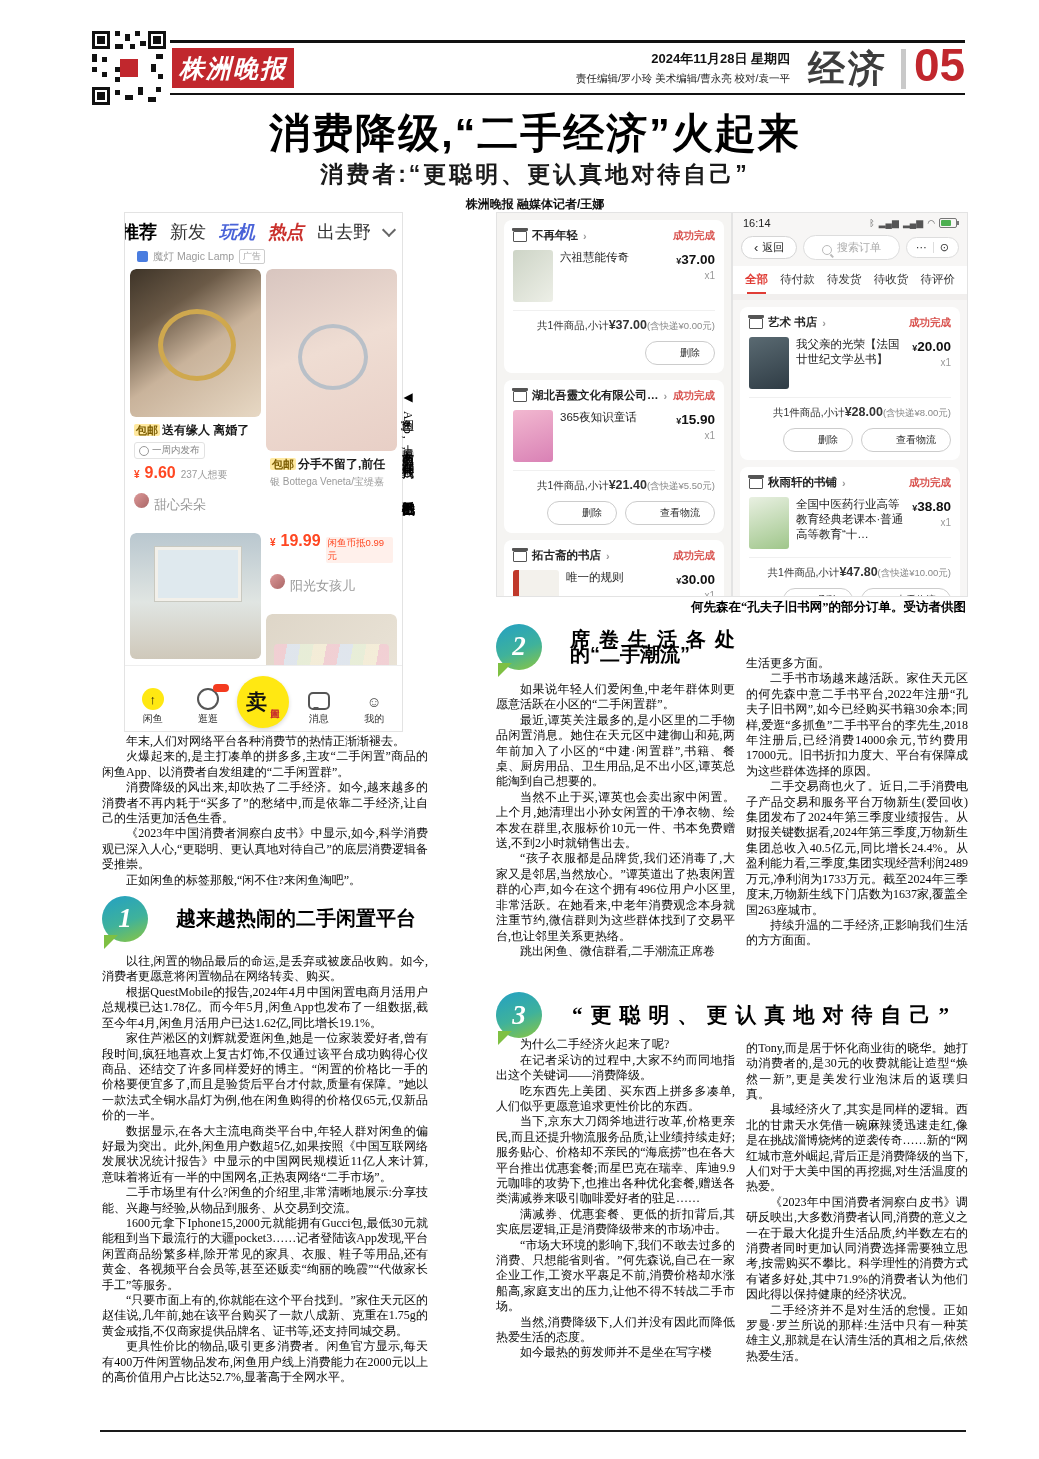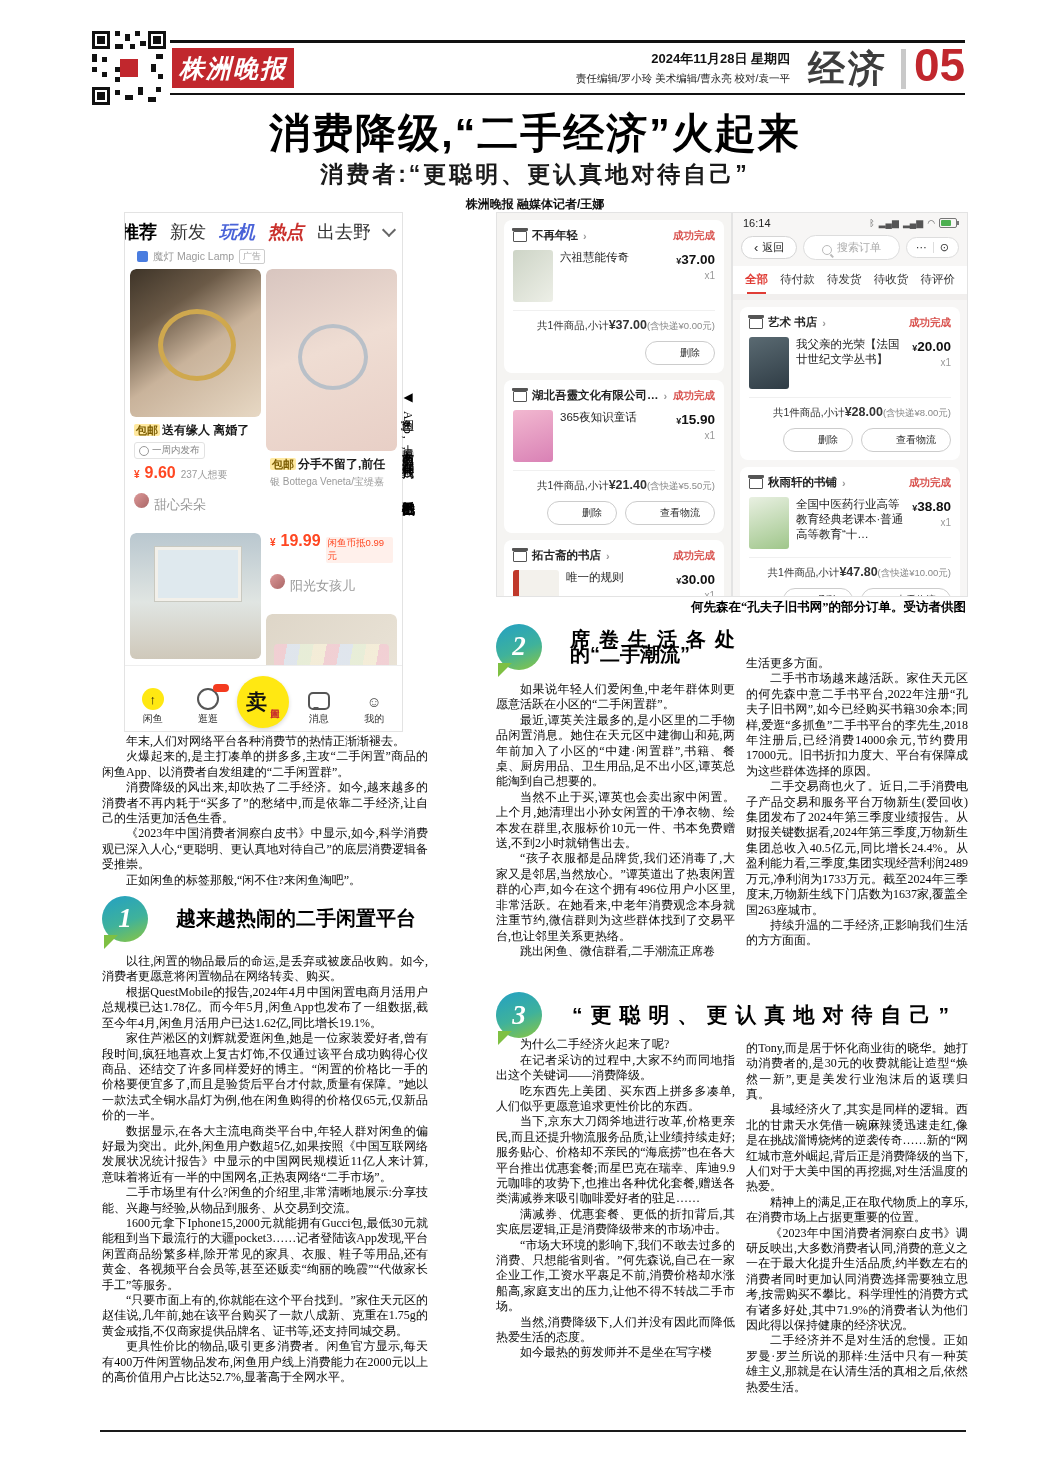--- a/index.html
+++ b/index.html
@@ -38,21 +38,21 @@
   
   .sec-hdr{display:flex;align-items:center;gap:28px;margin:8px 0 12px 0;font-family:"Liberation Sans",sans-serif;}
   .sec-icon{position:relative;width:46px;height:46px;border-radius:50%;flex:0 0 auto;
             background:linear-gradient(160deg,#23a0c4 0%,#3fb29b 55%,#8cc63f 100%);
             display:flex;align-items:center;justify-content:center;}
   .sec-icon::after{content:"";position:absolute;left:2px;bottom:-7px;width:14px;height:14px;
             background:#7ec043;clip-path:polygon(0 100%,0 0,100% 0);}
   .sec-num{color:#fff;font-family:"Liberation Serif",serif;font-style:italic;font-weight:bold;font-size:27px;}
   .sec-title{font-size:20px;font-weight:bold;color:#000;}
   .sec3-hdr{position:absolute;left:496px;top:984px;display:flex;align-items:center;gap:30px;}
-  .sec3-hdr .sec-title{letter-spacing:8px;font-size:21px;}
+  .sec3-hdr .sec-title{letter-spacing:8px;font-size:21px;font-family:Liberation Serif, serif;}
   
   .vcap{position:absolute;left:399px;top:390px;height:345px;writing-mode:vertical-rl;
         font-family:"Liberation Serif",serif;font-size:12px;letter-spacing:1px;color:#000;}
   .vcap .credit{font-weight:bold;margin-top:14px;font-size:13px;}
   .caption2{position:absolute;left:560px;top:599px;width:406px;text-align:right;
             font-family:"Liberation Serif",serif;font-weight:bold;font-size:12.5px;color:#000;}
   
   .phone{position:absolute;overflow:hidden;background:#fff;border:1px solid #e3e3e3;}
   .ph1{left:124px;top:212px;width:277px;height:518px;}
   .ph2{left:496px;top:212px;width:234px;height:383px;background:#f5f4f2;}
@@ -513,20 +513,19 @@
     <p class="para noindent">生活更多方面。</p>
     <div>
         <p class="para">二手书市场越来越活跃。家住天元区的何先森中意二手书平台,2022年注册“孔夫子旧书网”,如今已经购买书籍30余本;同样,爱逛“多抓鱼”二手书平台的李先生,2018年注册后,已经消费14000余元,节约费用17000元。旧书折扣力度大、平台有保障成为这些群体选择的原因。</p>
         <p class="para">二手交易商也火了。近日,二手消费电子产品交易和服务平台万物新生(爱回收)集团发布了2024年第三季度业绩报告。从财报关键数据看,2024年第三季度,万物新生集团总收入40.5亿元,同比增长24.4%。从盈利能力看,三季度,集团实现经营利润2489万元,净利润为1733万元。截至2024年三季度末,万物新生线下门店数为1637家,覆盖全国263座城市。</p>
         <p class="para">持续升温的二手经济,正影响我们生活的方方面面。</p>
       </div>
     <div class="spacer3"></div>
     <p class="para noindent">的Tony,而是居于怀化商业街的晓华。她打动消费者的,是30元的收费就能让造型“焕然一新”,更是美发行业泡沫后的返璞归真。</p>
     <div>
         <p class="para">县域经济火了,其实是同样的逻辑。西北的甘肃天水凭借一碗麻辣烫迅速走红,像是在挑战淄博烧烤的逆袭传奇……新的“网红城市意外崛起,背后正是消费降级的当下,人们对于大美中国的再挖掘,对生活温度的热爱。</p>
-        <p class="para">精神上的满足,正在取代物质上的享乐,在消费市场上占据更重要的位置。</p>
         <p class="para">《2023年中国消费者洞察白皮书》调研反映出,大多数消费者认同,消费的意义之一在于最大化提升生活品质,约半数左右的消费者同时更加认同消费选择需要独立思考,按需购买不攀比。科学理性的消费方式有诸多好处,其中71.9%的消费者认为他们因此得以保持健康的经济状况。</p>
         <p class="para">二手经济并不是对生活的怠慢。正如罗曼·罗兰所说的那样:生活中只有一种英雄主义,那就是在认清生活的真相之后,依然热爱生活。</p>
       </div>
   </div>
 
   <div class="rule-foot"></div>
 </div>
 
 </body></html>

